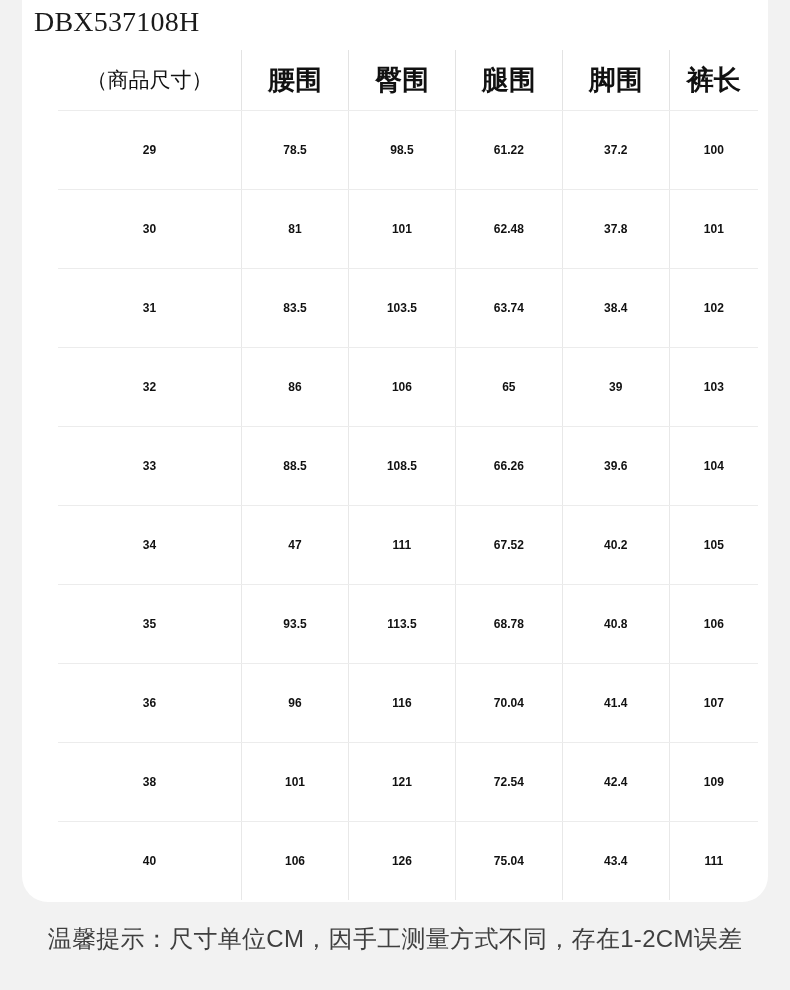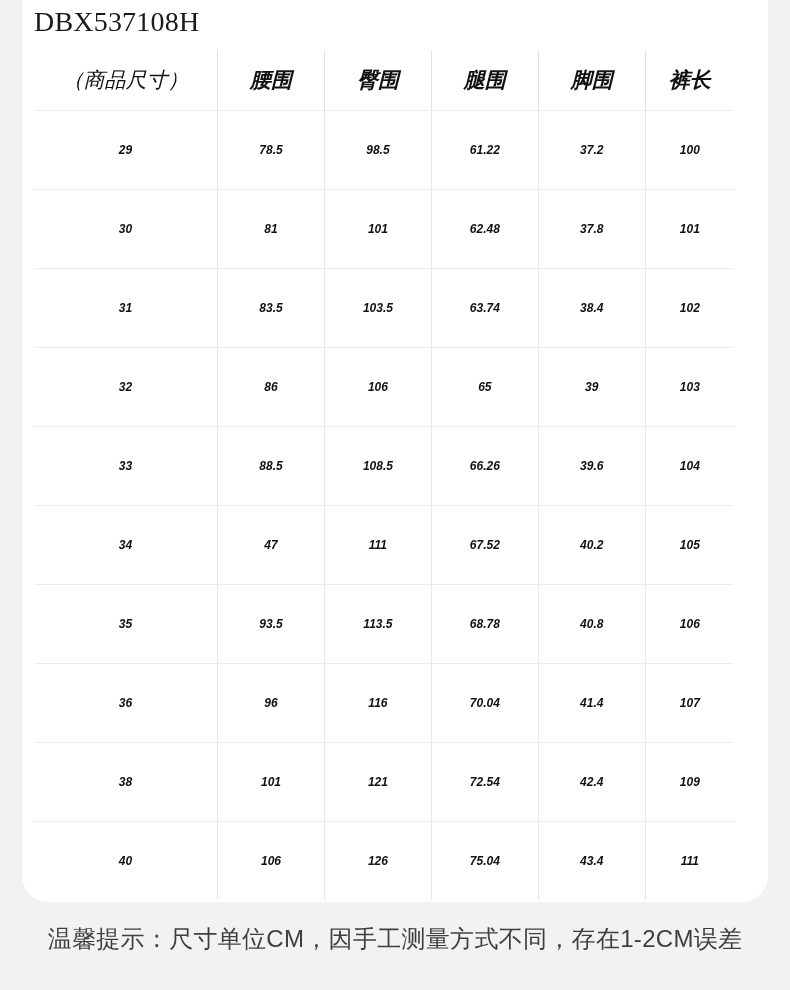--- a/index.html
+++ b/index.html
@@ -40,44 +40,43 @@
     font-size: 28px;
     font-weight: 400;
     color: #1a1a1a;
     letter-spacing: 0.2px;
     line-height: 1;
     white-space: nowrap;
   }
 
   .size-table {
     position: absolute;
-    left: 12px;
+    left: 36px;
     top: 50px;
     width: 700px;
     border-collapse: collapse;
     table-layout: fixed;
-    font-style: italic;
   }
 
   .size-table col.c-size   { width: 182px; }
   .size-table col.c-d      { width: 106px; }
   .size-table col.c-last   { width: 88px; }
 
   .size-table th,
   .size-table td {
     text-align: center;
     vertical-align: middle;
     color: #111111;
     padding: 0;
     margin: 0;
   }
 
   .size-table thead th {
     height: 60px;
-    font-size: 21px;
+    font-size: 27px;
     font-weight: 700;
     border-right: 1px solid #e3e3e3;
     border-bottom: 1px solid #ececec;
   }
   .size-table thead th:last-child {
     border-right: none;
   }
   .size-table thead th.head-size {
     font-size: 21px;
     font-weight: 400;

